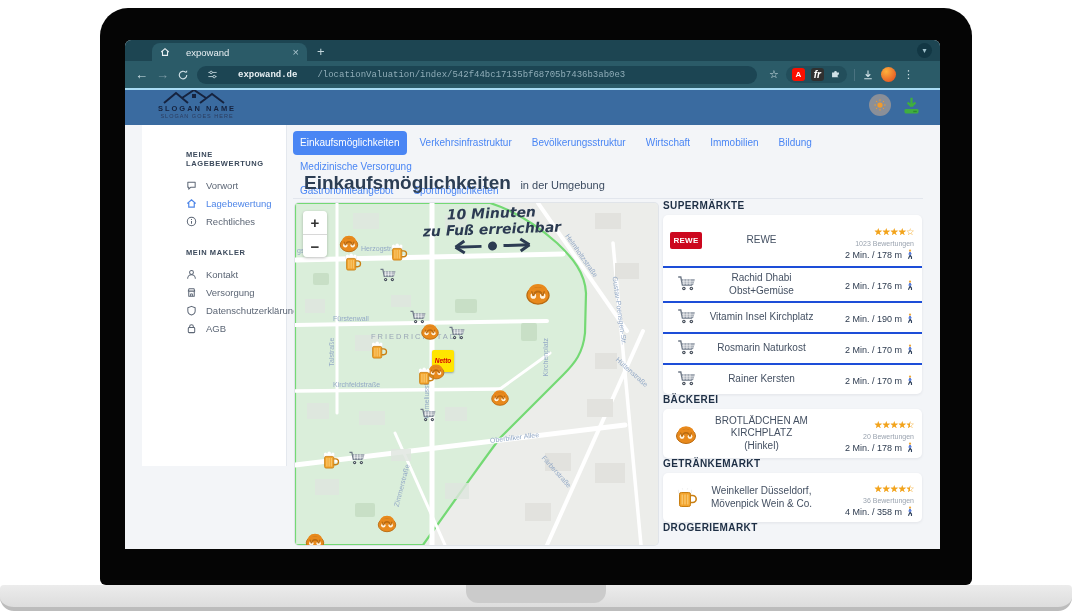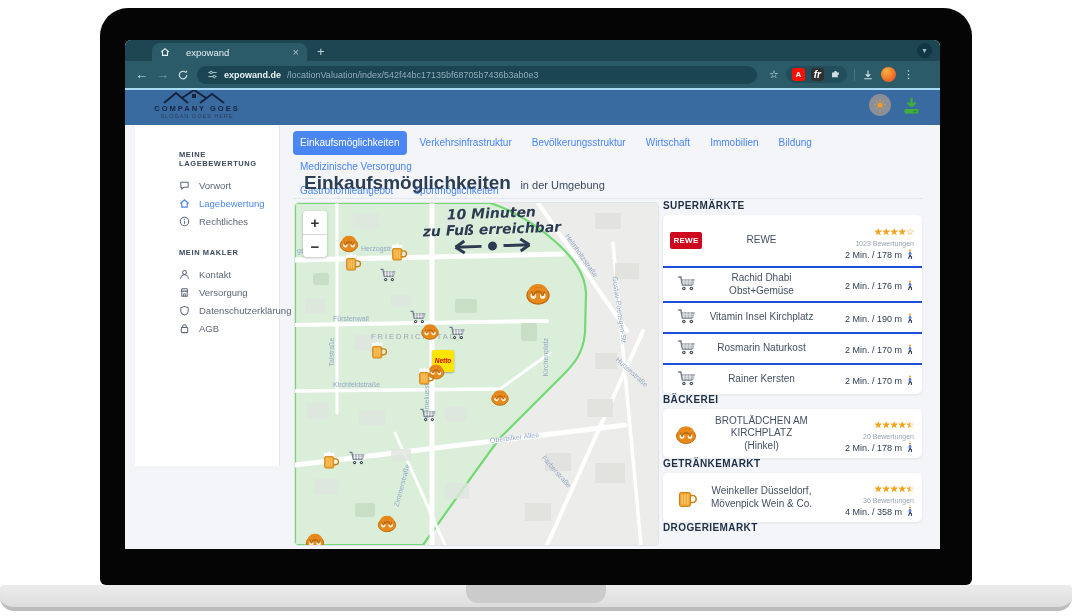--- a/index.html
+++ b/index.html
@@ -18,21 +18,21 @@
   .tab { position:absolute; left:27px; top:3px; width:155px; height:18px; background:#2b5b68; border-radius:8px 8px 0 0; display:flex; align-items:center; padding:0 8px; gap:16px; }
   .tab-title { font-size:9.5px; color:#e8eff2; flex:1; }
   .tab-close { color:#a9c3cc; font-size:11px; line-height:1; cursor:pointer; }
   .tab-fav { width:10px; height:10px; color:#e8eff2; }
   .newtab { position:absolute; left:192px; top:4px; color:#c3d6dc; font-size:13px; line-height:16px; }
   .tabsearch { position:absolute; right:8px; top:3px; width:15px; height:15px; border-radius:50%; background:#123744; color:#9fc1cc; font-size:8px; text-align:center; line-height:15px; }
 
   .toolbar { position:absolute; left:0; top:21px; width:815px; height:27px; background:#2b5b68; display:flex; align-items:center; padding:0 10px; gap:8px; }
   .nav-ic { color:#cfe0e6; font-size:13px; line-height:1; }
   .nav-ic.dim { color:#7c9aa5; }
-  .urlpill { flex:1; height:18px; background:#1c4553; border-radius:9px; display:flex; align-items:center; padding:0 10px; gap:6px; max-width:560px; }
+  .urlpill { flex:1; height:18px; background:#1c4553; border-radius:9px; display:flex; align-items:center; padding:0 10px; gap:20px; max-width:560px;font-family:Liberation Mono, monospace; }
   .url-domain { font-size:9px; color:#e9f1f4; font-weight:bold; }
   .url-path { font-size:9px; color:#8fadb8; }
   .tb-right { display:flex; align-items:center; gap:7px; margin-left:4px; }
   .ext-pill { display:flex; align-items:center; gap:6px; background:#224e5b; border-radius:9px; padding:2px 6px; }
   .adobe { width:13px; height:13px; background:#fa0f00; border-radius:3px; color:#fff; font-size:8px; font-weight:bold; text-align:center; line-height:13px; }
   .fricon { width:13px; height:13px; background:#303030; border-radius:3px; color:#fff; font-size:10px; font-style:italic; font-weight:bold; text-align:center; line-height:13px; }
   .tb-sep { width:1px; height:12px; background:#4a7280; }
   .avatar { width:15px; height:15px; border-radius:50%; background:radial-gradient(circle at 35% 30%, #ffb13b, #e0441f); }
   .dots { color:#cfe0e6; font-size:11px; letter-spacing:0; }
 
@@ -40,21 +40,21 @@
   .site { position:absolute; left:0; top:48px; width:815px; height:461px; background:#f3f5f8; }
   .site-topline { position:absolute; left:0; top:0; width:815px; height:2px; background:#a9dcf4; }
   .site-header { position:absolute; left:0; top:0; width:815px; height:37px; background:#3a6ba0; }
   .logo { position:absolute; left:12px; top:2px; width:120px; height:33px; color:#1d2b4e; text-align:center; }
   .logo svg { width:70px; height:14px; display:block; margin:0 auto; }
   .logo-name { font-size:7.5px; letter-spacing:2px; font-weight:bold; color:#16233f; }
   .logo-slogan { font-size:5.5px; letter-spacing:1px; color:#2c3c5e; }
   .hdr-right { position:absolute; right:18px; top:6px; display:flex; align-items:center; gap:10px; }
   .theme-circle { width:22px; height:22px; border-radius:50%; background:#8a8f98; display:flex; align-items:center; justify-content:center; }
 
-  .sidebar { position:absolute; left:10px; top:37px; width:145px; height:341px; background:#ffffff; border-right:1px solid #e4e8ee;padding-left:22px; }
+  .sidebar { position:absolute; left:17px; top:37px; width:145px; height:341px; background:#ffffff; border-right:1px solid #e4e8ee;padding-left:22px; }
   .sb-section { font-size:7.5px; font-weight:bold; letter-spacing:.6px; color:#3c4a5c; margin:0 0 0 22px; }
   .sb-item { display:flex; align-items:center; gap:9px; margin:0 0 0 22px; height:18px; font-size:9.5px; color:#5c6675; cursor:pointer; }
   .sb-item svg { width:11px; height:11px; flex:0 0 auto; }
   .sb-item.active { color:#4f86e8; }
   .sb-bottom { position:absolute; left:0; bottom:44px; width:144px; border-top:1px solid #e8ecf1; padding:12px 0 0 22px; }
   .sb-min { display:flex; align-items:center; gap:8px; font-size:9px; color:#5c6675; cursor:pointer; }
 
   .main { position:absolute; left:145px; top:37px; width:670px; height:424px; }
   .pillrow { position:absolute; left:23px; top:6px; width:640px; line-height:20px; }
   .pill { display:inline-block; font-size:10px; color:#4a86f4; padding:2px 7px; margin-right:6px; border-radius:4px; cursor:pointer; }
@@ -251,21 +251,21 @@
       </div>
     </div>
 
     <div class="site">
       <div class="site-header">
         <div class="site-topline"></div>
         <div class="logo">
           <svg>
               <use href="#sym-roofs"></use>
             </svg>
-          <div class="logo-name">COMPANY GOES</div>
+          <div class="logo-name">SLOGAN NAME</div>
           <div class="logo-slogan">SLOGAN GOES HERE</div>
         </div>
         <div class="hdr-right">
           <span class="theme-circle">
             <svg style="width:14px;height:14px">
                 <use href="#sym-sun"></use>
               </svg>
           </span>
           <svg style="width:21px;height:21px">
               <use href="#sym-dl-green"></use>

